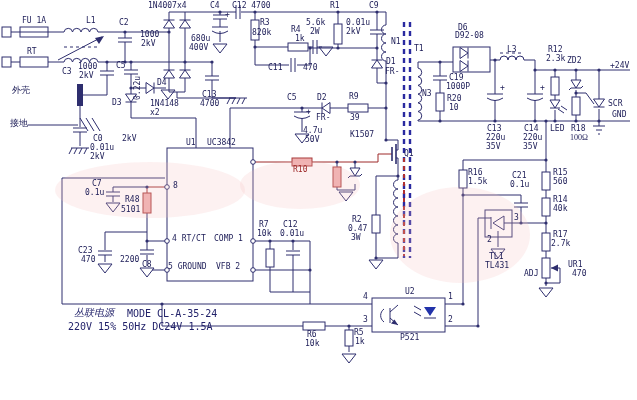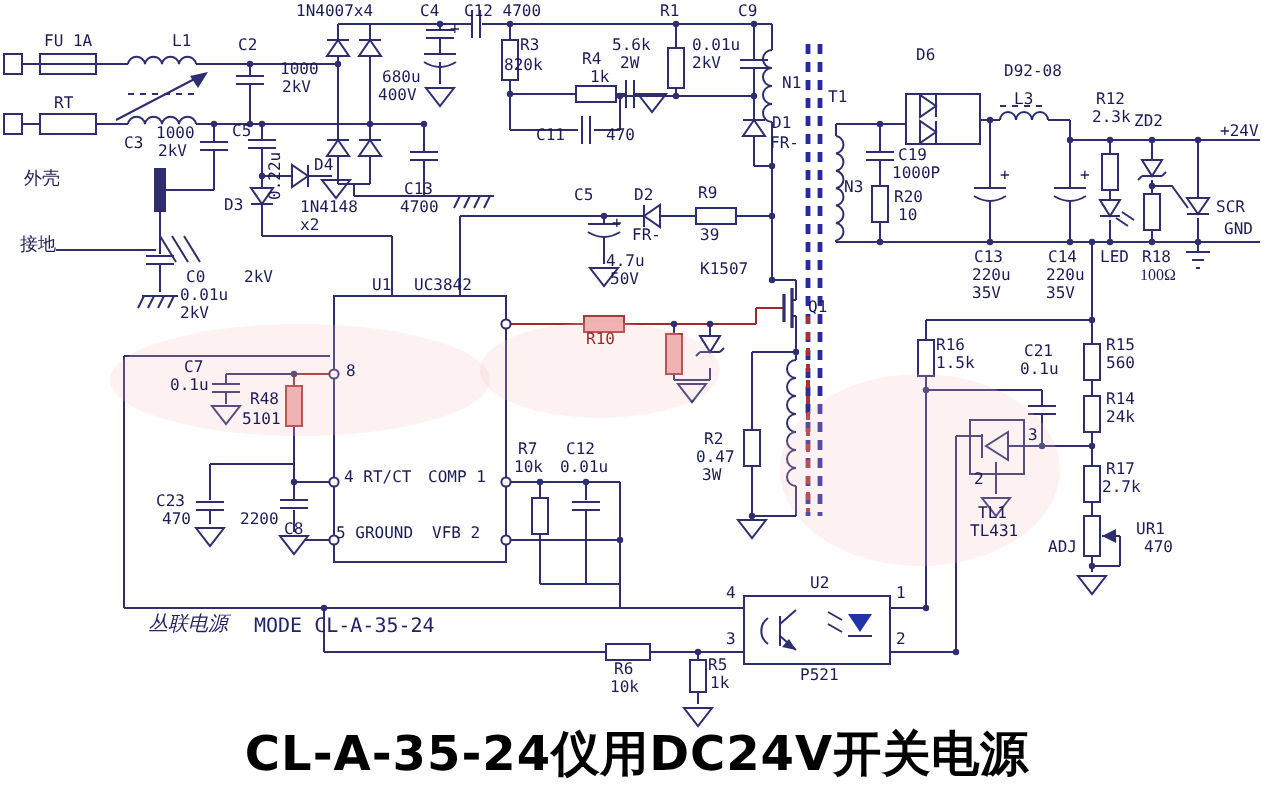--- a/index.html
+++ b/index.html
@@ -400,21 +400,21 @@
       <div class="lbl" style="left: 120px; top: 256px;">2200</div>
       <div class="lbl" style="left: 259px; top: 221px;">R7</div>
       <div class="lbl" style="left: 257px; top: 230px;">10k</div>
       <div class="lbl" style="left: 283px; top: 221px;">C12</div>
       <div class="lbl" style="left: 280px; top: 230px;">0.01u</div>
       <div class="lbl red" style="left: 293px; top: 166px;">R10</div>
       <div class="lbl" style="left: 352px; top: 216px;">R2</div>
       <div class="lbl" style="left: 348px; top: 225px;">0.47</div>
       <div class="lbl" style="left: 351px; top: 234px;">3W</div>
       <div class="lbl" style="left: 458px; top: 24px;">D6</div>
-      <div class="lbl" style="left: 455px; top: 32px; margin-left: 47px;">D92-08</div>
+      <div class="lbl" style="left: 455px; top: 32px;">D92-08</div>
       <div class="lbl" style="left: 507px; top: 46px;">L3</div>
       <div class="lbl" style="left: 548px; top: 46px;">R12</div>
       <div class="lbl" style="left: 546px; top: 55px;">2.3k</div>
       <div class="lbl" style="left: 567px; top: 57px;">ZD2</div>
       <div class="lbl" style="left: 610px; top: 62px;">+24V</div>
       <div class="lbl" style="left: 608px; top: 100px;">SCR</div>
       <div class="lbl" style="left: 612px; top: 111px;">GND</div>
       <div class="lbl" style="left: 422px; top: 90px;">N3</div>
       <div class="lbl" style="left: 449px; top: 74px;">C19</div>
       <div class="lbl" style="left: 446px; top: 83px;">1000P</div>
@@ -431,21 +431,21 @@
       <div class="lbl" style="left: 550px; top: 125px;">LED</div>
       <div class="lbl" style="left: 571px; top: 125px;">R18</div>
       <div class="lbl" style="left: 570px; top: 134px; font-family: Liberation Serif, serif;">100Ω</div>
       <div class="lbl" style="left: 468px; top: 169px;">R16</div>
       <div class="lbl" style="left: 468px; top: 178px;">1.5k</div>
       <div class="lbl" style="left: 512px; top: 172px;">C21</div>
       <div class="lbl" style="left: 510px; top: 181px;">0.1u</div>
       <div class="lbl" style="left: 553px; top: 169px;">R15</div>
       <div class="lbl" style="left: 553px; top: 178px;">560</div>
       <div class="lbl" style="left: 553px; top: 196px;">R14</div>
-      <div class="lbl" style="left: 553px; top: 205px;">24k</div>
+      <div class="lbl" style="left: 553px; top: 205px;">40k</div>
       <div class="lbl" style="left: 553px; top: 231px;">R17</div>
       <div class="lbl" style="left: 551px; top: 240px;">2.7k</div>
       <div class="lbl" style="left: 568px; top: 261px;">UR1</div>
       <div class="lbl" style="left: 572px; top: 270px;">470</div>
       <div class="lbl" style="left: 524px; top: 270px;">ADJ</div>
       <div class="lbl" style="left: 489px; top: 253px;">TL1</div>
       <div class="lbl" style="left: 485px; top: 262px;">TL431</div>
       <div class="lbl" style="left: 514px; top: 214px;">3</div>
       <div class="lbl" style="left: 487px; top: 236px;">2</div>
       <div class="lbl" style="left: 405px; top: 288px;">U2</div>
@@ -453,17 +453,17 @@
       <div class="lbl" style="left: 363px; top: 293px;">4</div>
       <div class="lbl" style="left: 363px; top: 316px;">3</div>
       <div class="lbl" style="left: 448px; top: 293px;">1</div>
       <div class="lbl" style="left: 448px; top: 316px;">2</div>
       <div class="lbl" style="left: 307px; top: 331px;">R6</div>
       <div class="lbl" style="left: 305px; top: 340px;">10k</div>
       <div class="lbl" style="left: 354px; top: 329px;">R5</div>
       <div class="lbl" style="left: 355px; top: 338px;">1k</div>
       <div class="lbl cn-i" style="left: 74px; top: 309px;">丛联电源</div>
       <div class="lbl foot" style="left: 127px; top: 310px;">MODE CL-A-35-24</div>
+      <div class="lbl foot" style="left: 68px; top: 323px;">220V 15% 50Hz DC24V 1.5A</div>
     </div>
 
-<div id="title">CL-A-35-24仪用DC24V开关电源</div>
 
 </div>
 
 </body></html>

